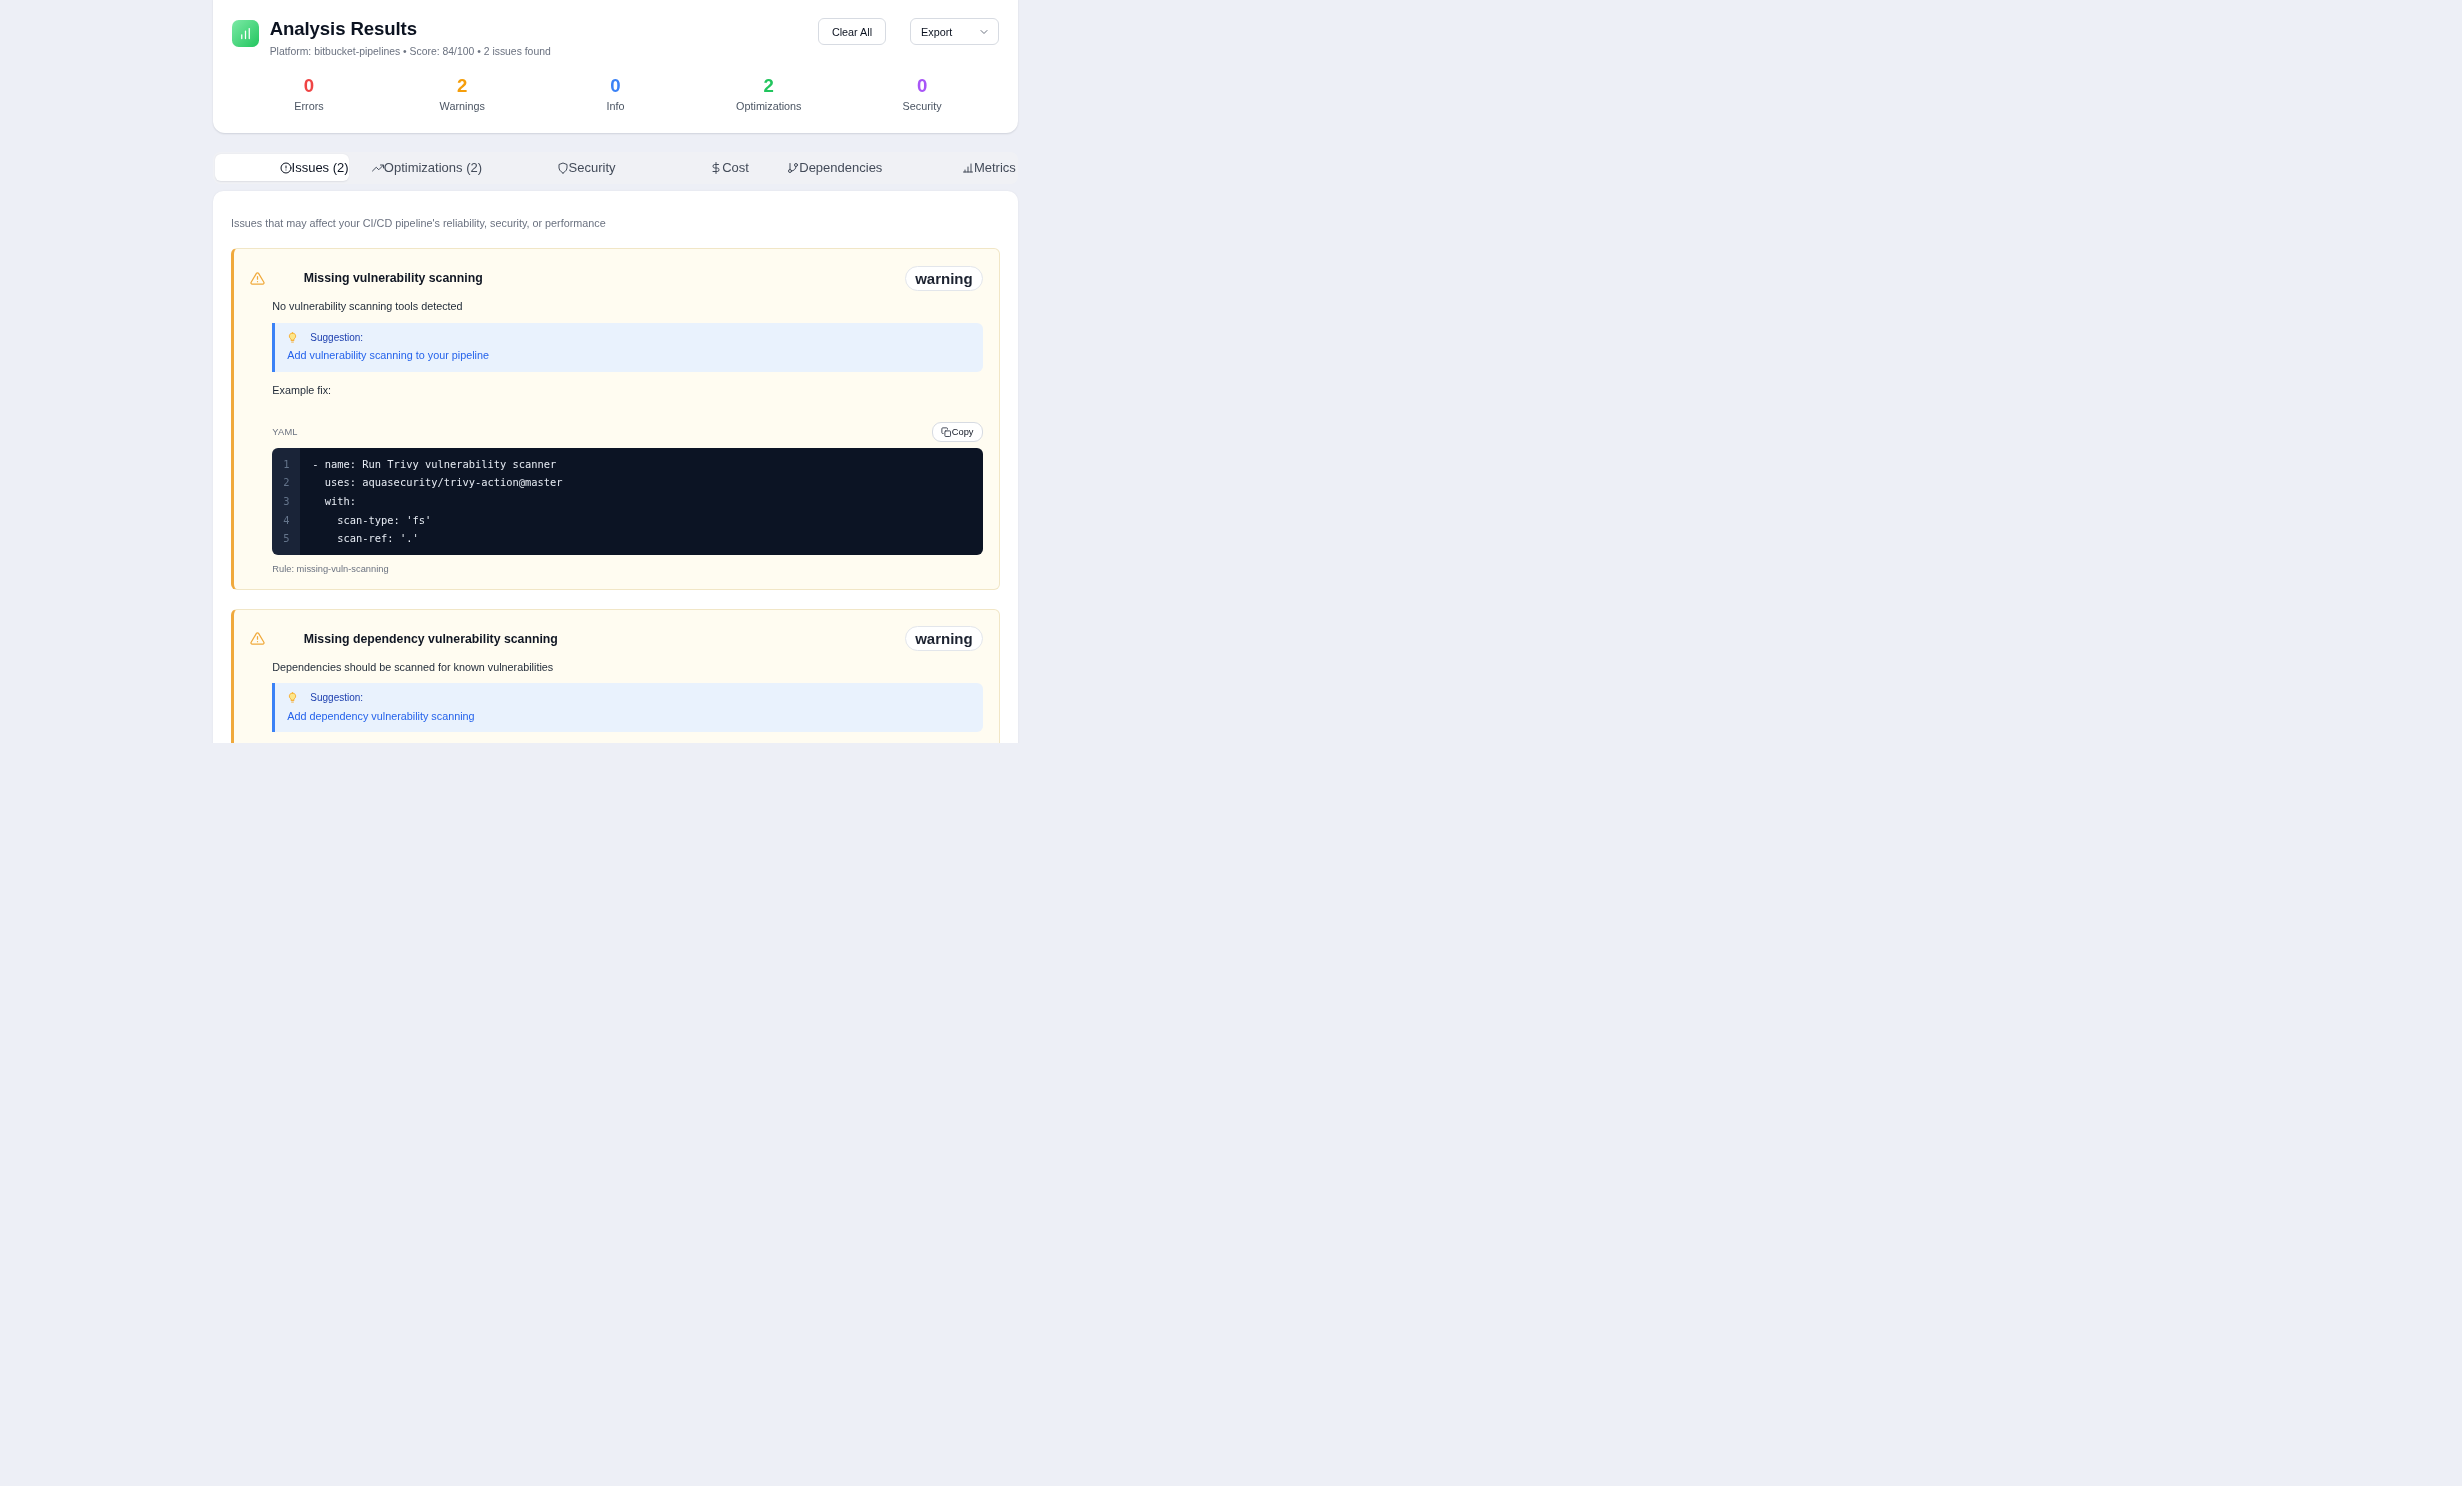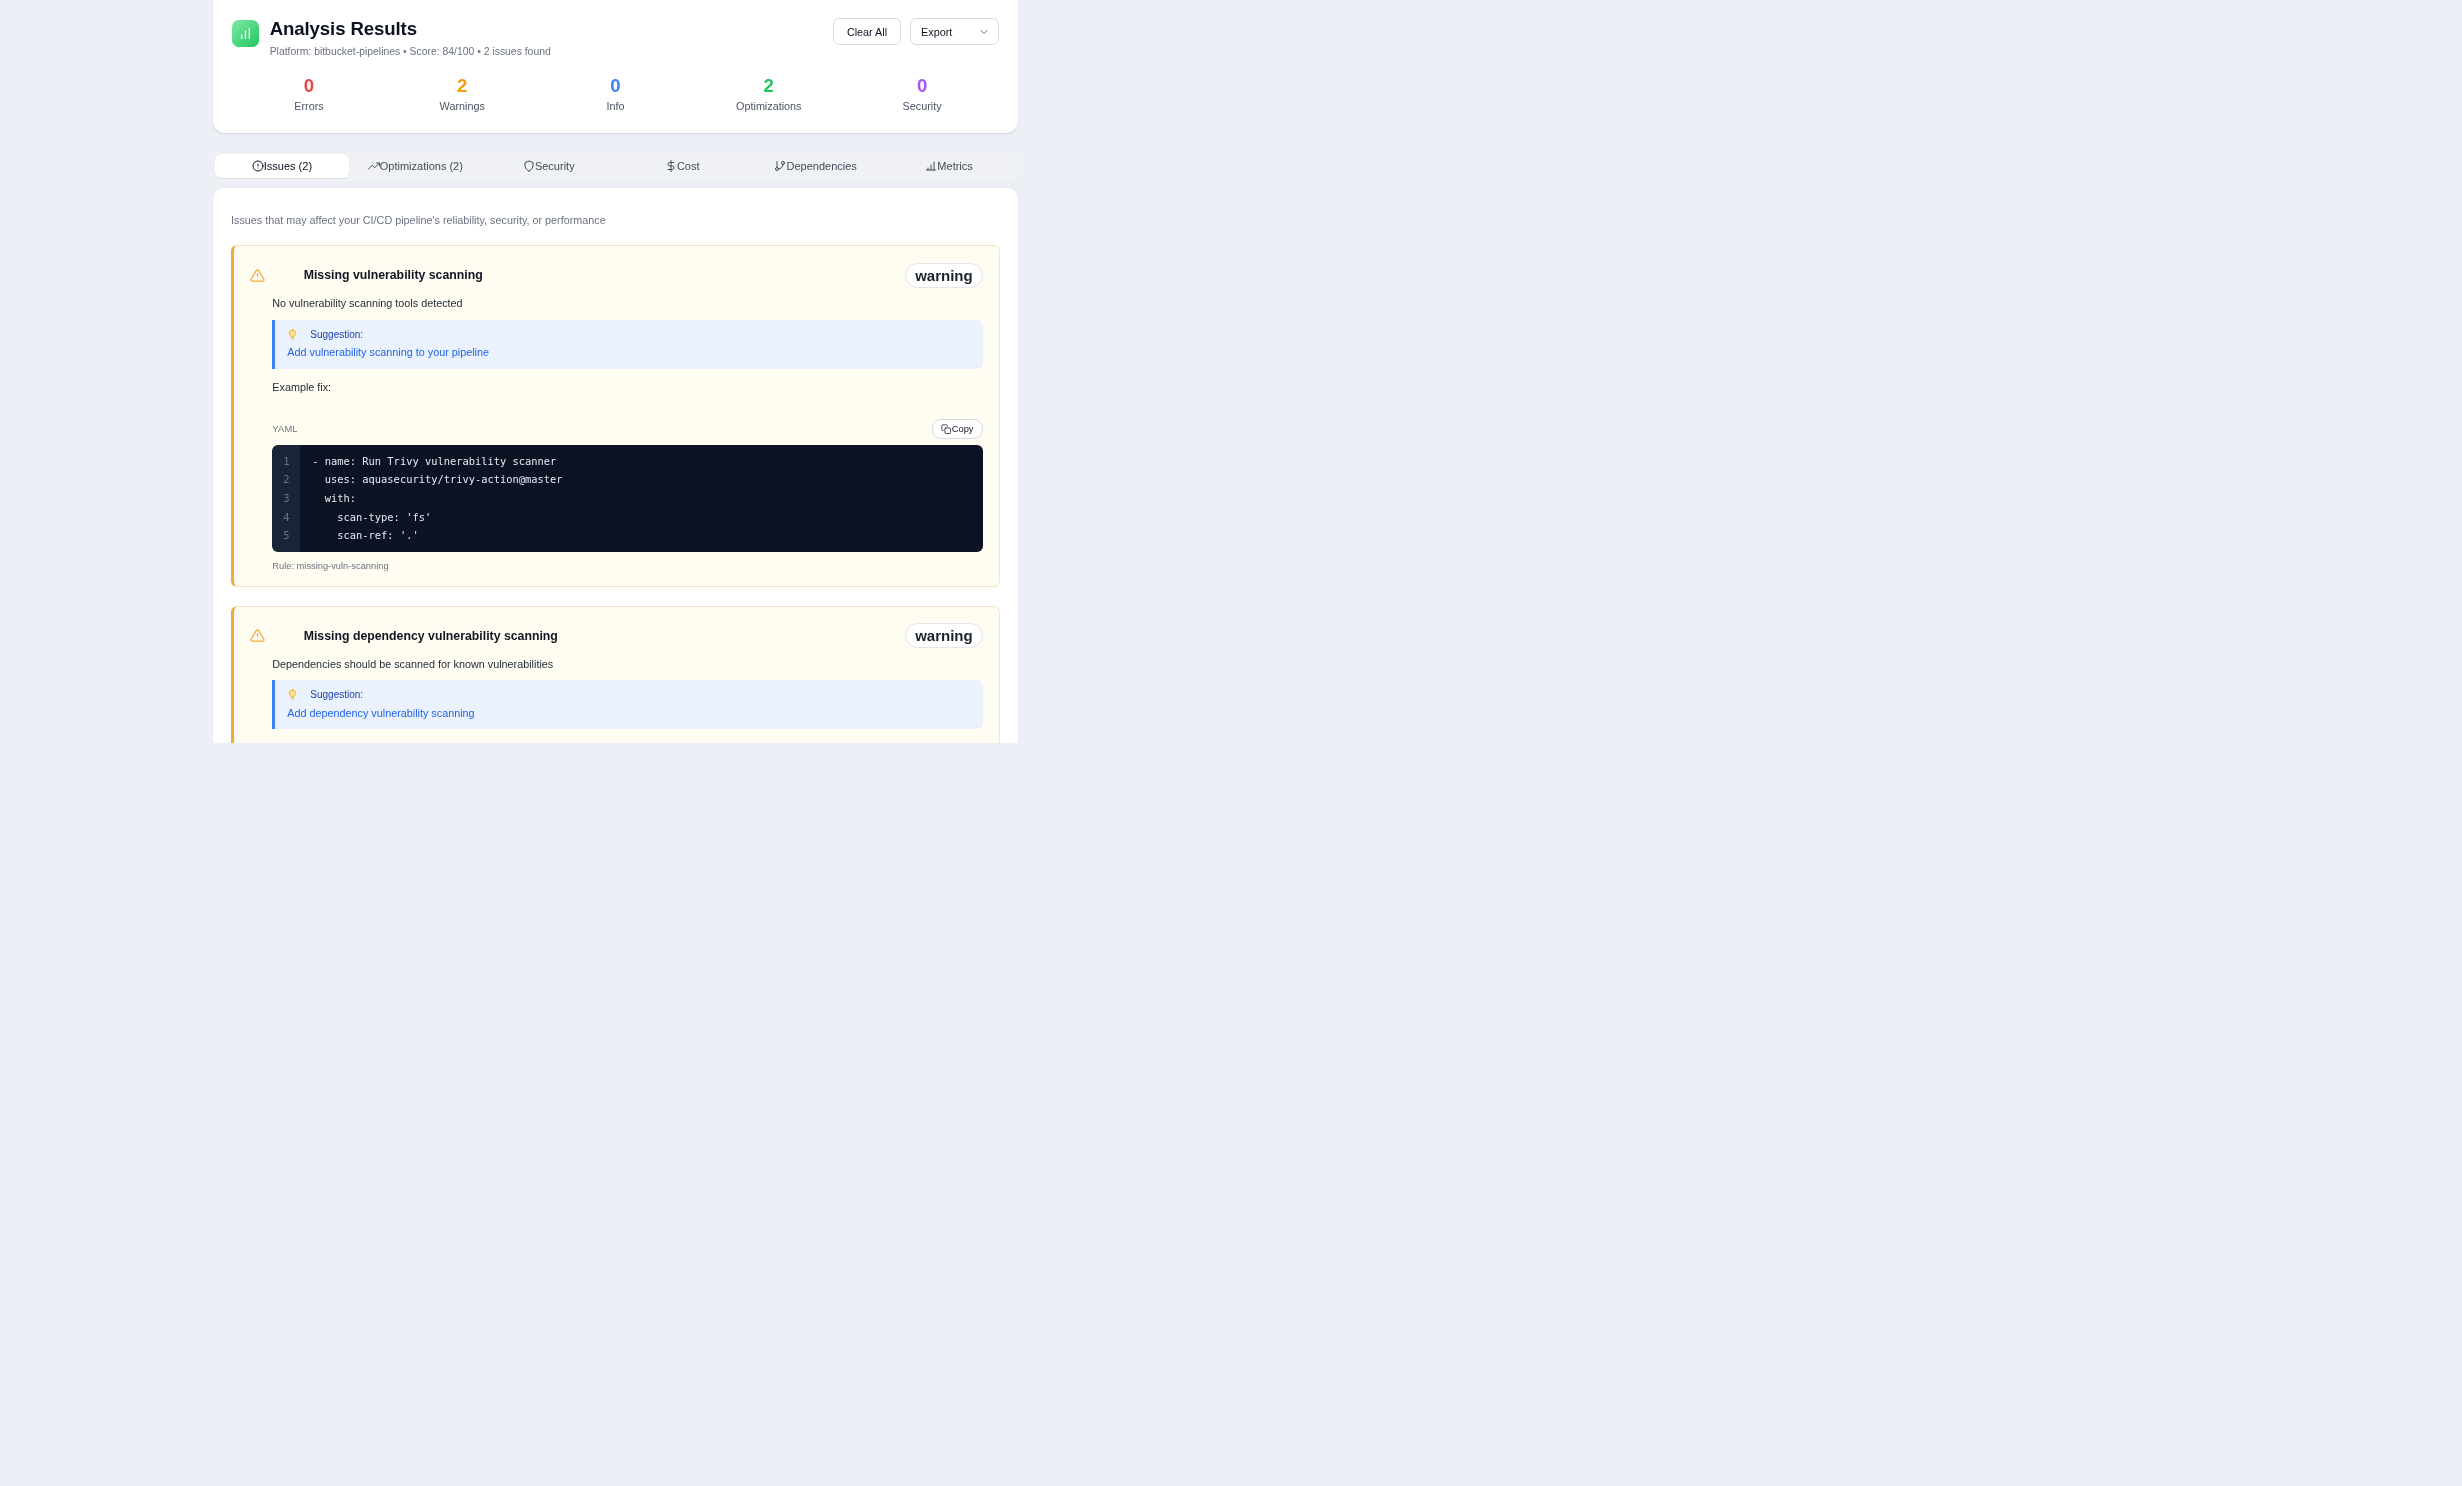--- a/index.html
+++ b/index.html
@@ -15,32 +15,32 @@
   .logo { width:27px; height:27px; border-radius:6.7px; flex:0 0 27px;
           background:linear-gradient(135deg,#7ceaa6,#22c55e);
           display:flex; align-items:center; justify-content:center; color:#fff; margin-top:1.5px; }
   h1 { font-size:18.6px; font-weight:700; letter-spacing:-0.1px; color:#0b1220; }
   .subtitle { font-size:10.4px; color:#6b7280; margin-top:6px; }
   .header-actions { display:flex; gap:9px; align-items:center; }
   .btn { background:#fff; border:0.7px solid #d7dbe2; border-radius:6px; padding:6.7px 12.6px;
          font-size:10.8px; color:#0b1220; cursor:pointer; font-family:inherit; }
   .select { display:flex; align-items:center; justify-content:space-between; gap:8px;
             border:0.7px solid #d7dbe2; border-radius:6px; padding:6.7px 8.2px 6.7px 10.4px;
-            font-size:10.8px; background:#fff; min-width:89px; cursor:pointer; color:#0b1220; }
+            font-size:10.8px; background:#fff; min-width:89px; cursor:pointer; color:#0b1220;margin-left:15px; }
   .select .chev { color:#6b7280; display:flex; }
 
   .stats { display:flex; margin-top:18px; }
   .stat { flex:1; text-align:center; }
   .stat-value { font-size:18.6px; font-weight:700; }
   .stat-label { font-size:10.8px; color:#4b5563; margin-top:3px; }
 
   
   .tabs { margin-top:19.3px; background:#f0f1f5; border-radius:7.4px; padding:2.2px; display:flex; }
-  .tab { flex:1; display:flex; align-items:center; justify-content:center; 
-         font-size:11px; color:#434b59; padding:6px 0; border-radius:6px; cursor:pointer;
+  .tab { flex:1; display:flex; align-items:center; justify-content:flex-end; 
+         font-size:13px; color:#434b59; padding:6px 0; border-radius:6px; cursor:pointer;
          background:transparent; border:none; font-family:inherit; }
   .tab .tab-icon { display:flex; }
   .tab.active { background:#fff; color:#0b1220; box-shadow:0 0.7px 1.5px rgba(16,24,40,.08); }
 
   
   .main-card { background:#fff; border-radius:10.4px; margin-top:7.4px; padding:19.3px 18px 30px;
                box-shadow:0 0.7px 2.2px rgba(16,24,40,.06); }
   .section-title-row { display:flex; align-items:center; gap:8.2px; color:#0b1220; }
   h2 { font-size:16.7px; font-weight:700; }
   .section-subtitle { font-size:10.8px; color:#6b7280; margin-top:6.7px; }

